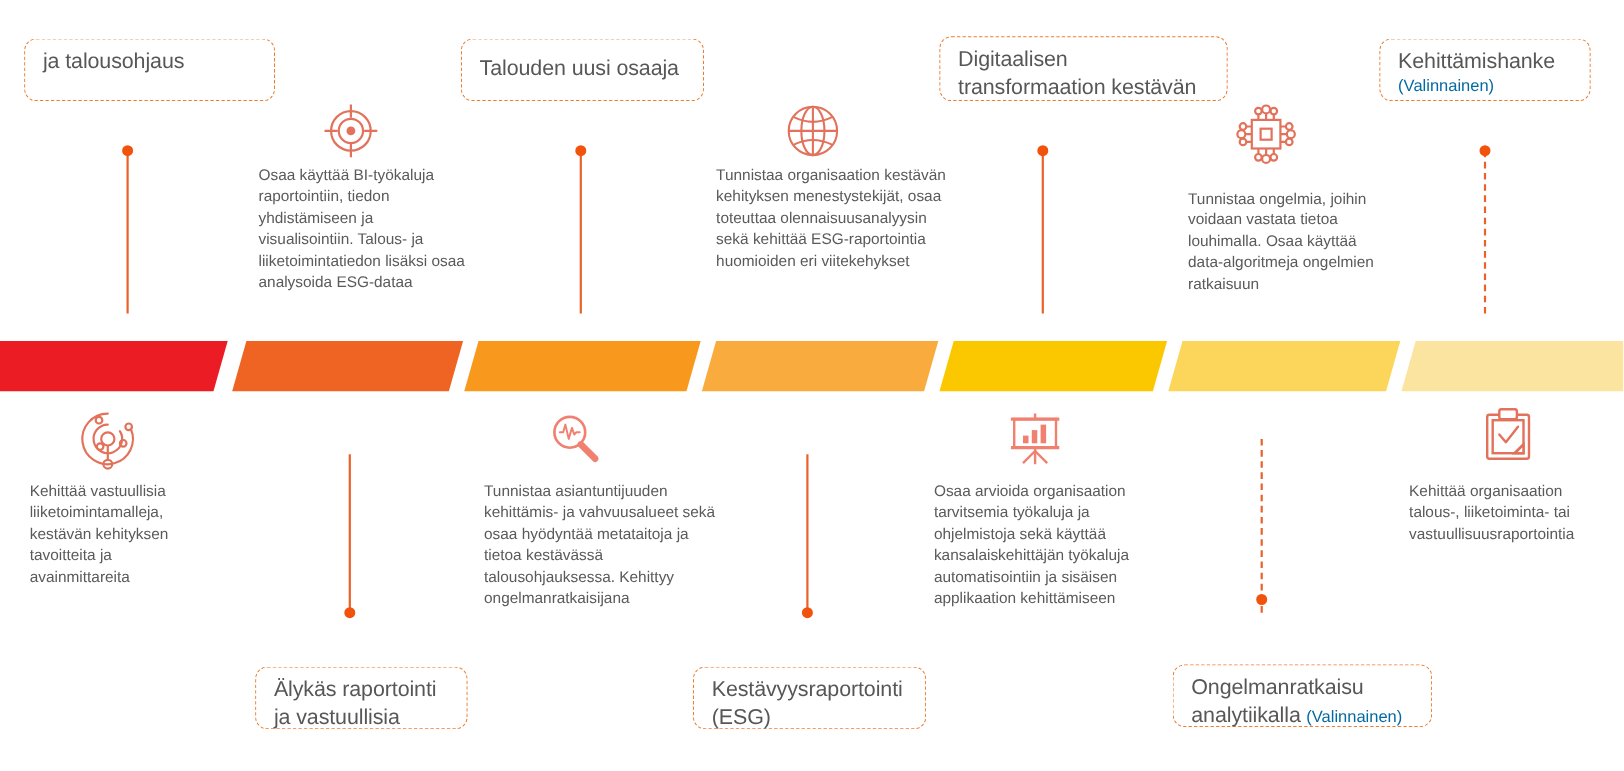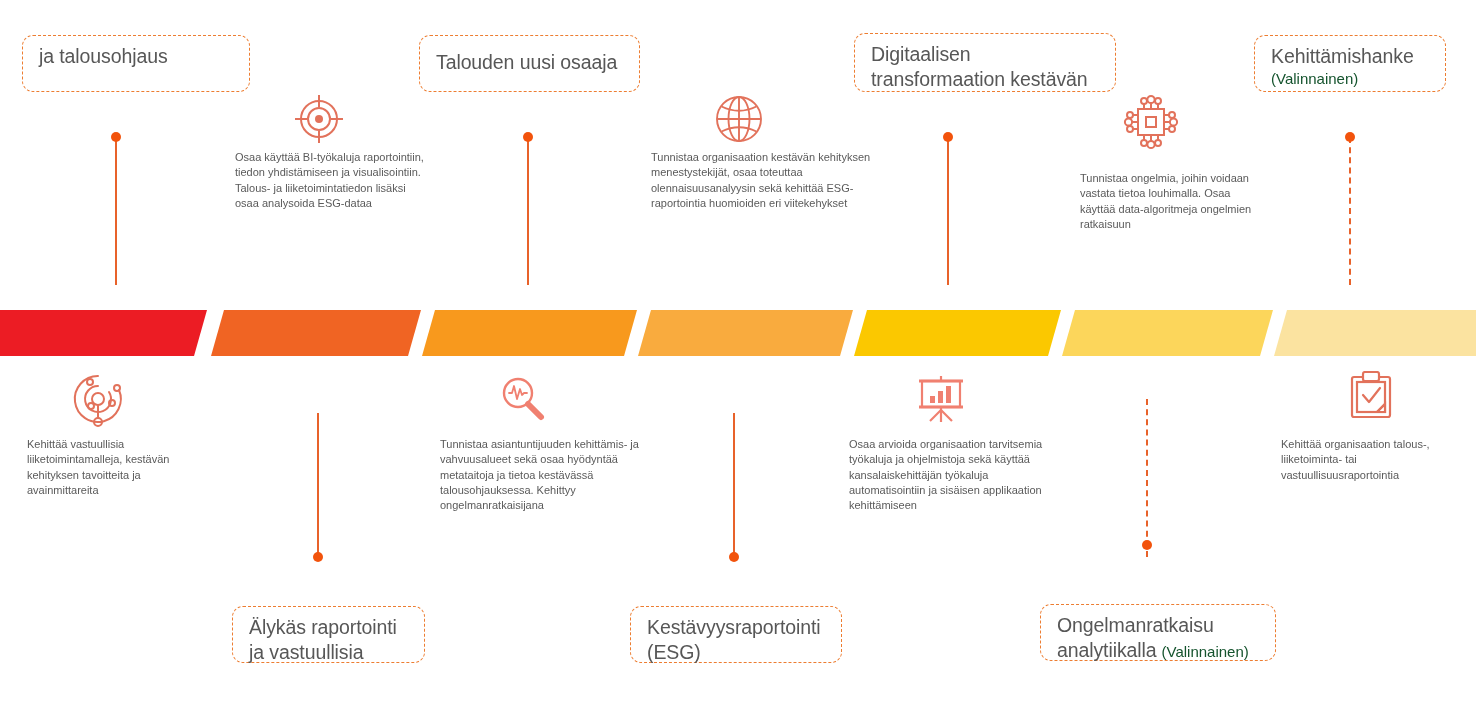--- a/index.html
+++ b/index.html
@@ -29,21 +29,21 @@
     line-height: 1.30;
   }
   .label-box .lbl-main {
     font-size: 19.5px;
     color: #575757;
     font-weight: 400;
     letter-spacing: -0.1px;
   }
   .label-box .lbl-sub {
     font-size: 15px;
-    color: #14532d;
+    color: #0369a1;
     font-weight: 400;
   }
   .label-box.stack { display:block; }
 
   
   .stem {
     position: absolute;
     width: 2px;
     background: #E8622A;
   }
@@ -56,21 +56,21 @@
     position: absolute;
     width: 10px;
     height: 10px;
     border-radius: 50%;
     background: #F2530C;
   }
 
   
   .body-text {
     position: absolute;
-    font-size: 11px;
+    font-size: 14px;
     line-height: 1.39;
     color: #5a5a5a;
     font-weight: 400;
   }
 
   
   .icon {
     position: absolute;
     line-height: 0;
   }
@@ -257,20 +257,20 @@
   <div class="label-box stack" style="left:232px; top:606px; width:193px; height:57px;">
     <div class="lbl-main">Älykäs raportointi</div>
     <div class="lbl-main">ja vastuullisia</div>
   </div>
 
   <div class="label-box stack" style="left:630px; top:606px; width:212px; height:57px;">
     <div class="lbl-main">Kestävyysraportointi</div>
     <div class="lbl-main">(ESG)</div>
   </div>
 
-  <div class="label-box stack" style="left:1040px; top:604px; width:236px; height:57px;">
+  <div class="label-box stack" style="left:1066px; top:604px; width:236px; height:57px;">
     <div class="lbl-main">Ongelmanratkaisu</div>
     <div>
       <span class="lbl-main">analytiikalla</span><span class="lbl-sub" style="margin-left:5px;">(Valinnainen)</span>
     </div>
   </div>
 
 </div>
 
 </body></html>

